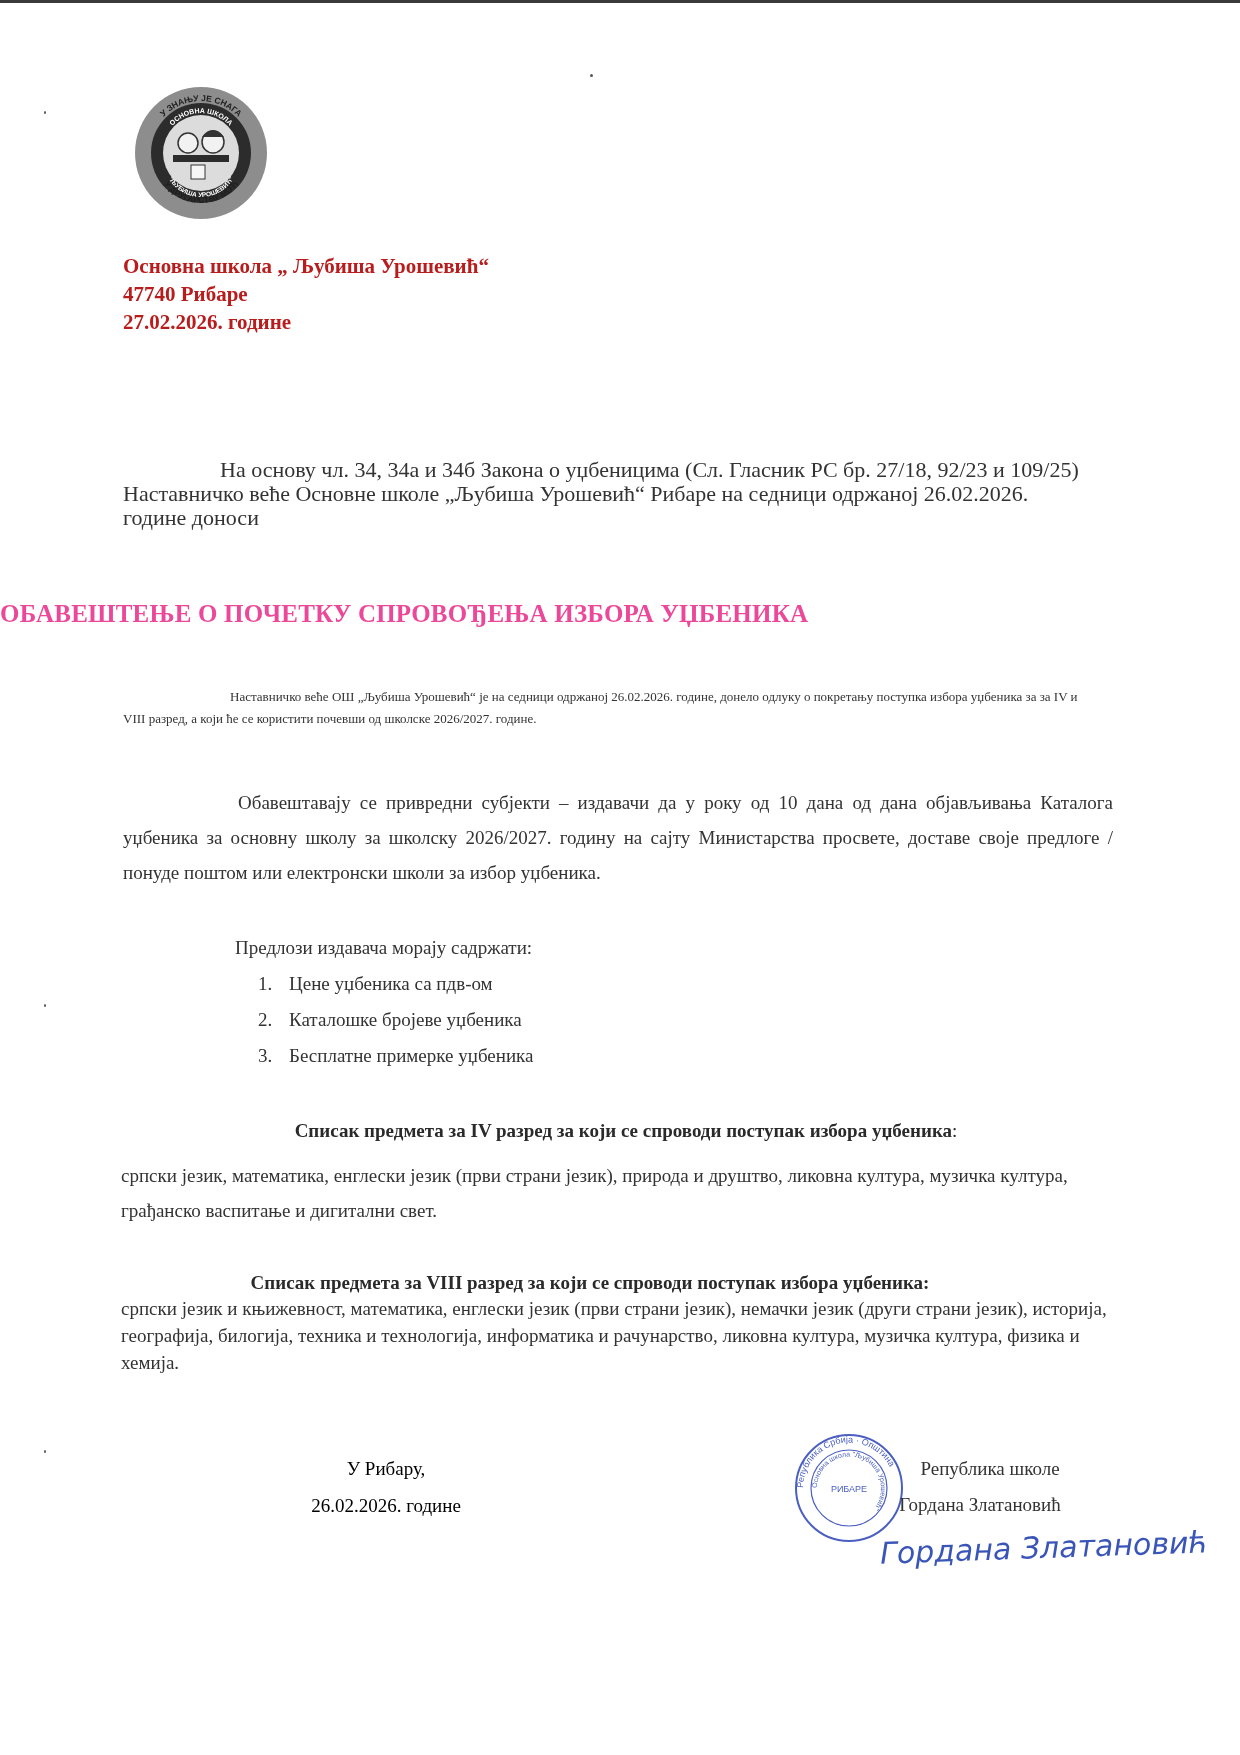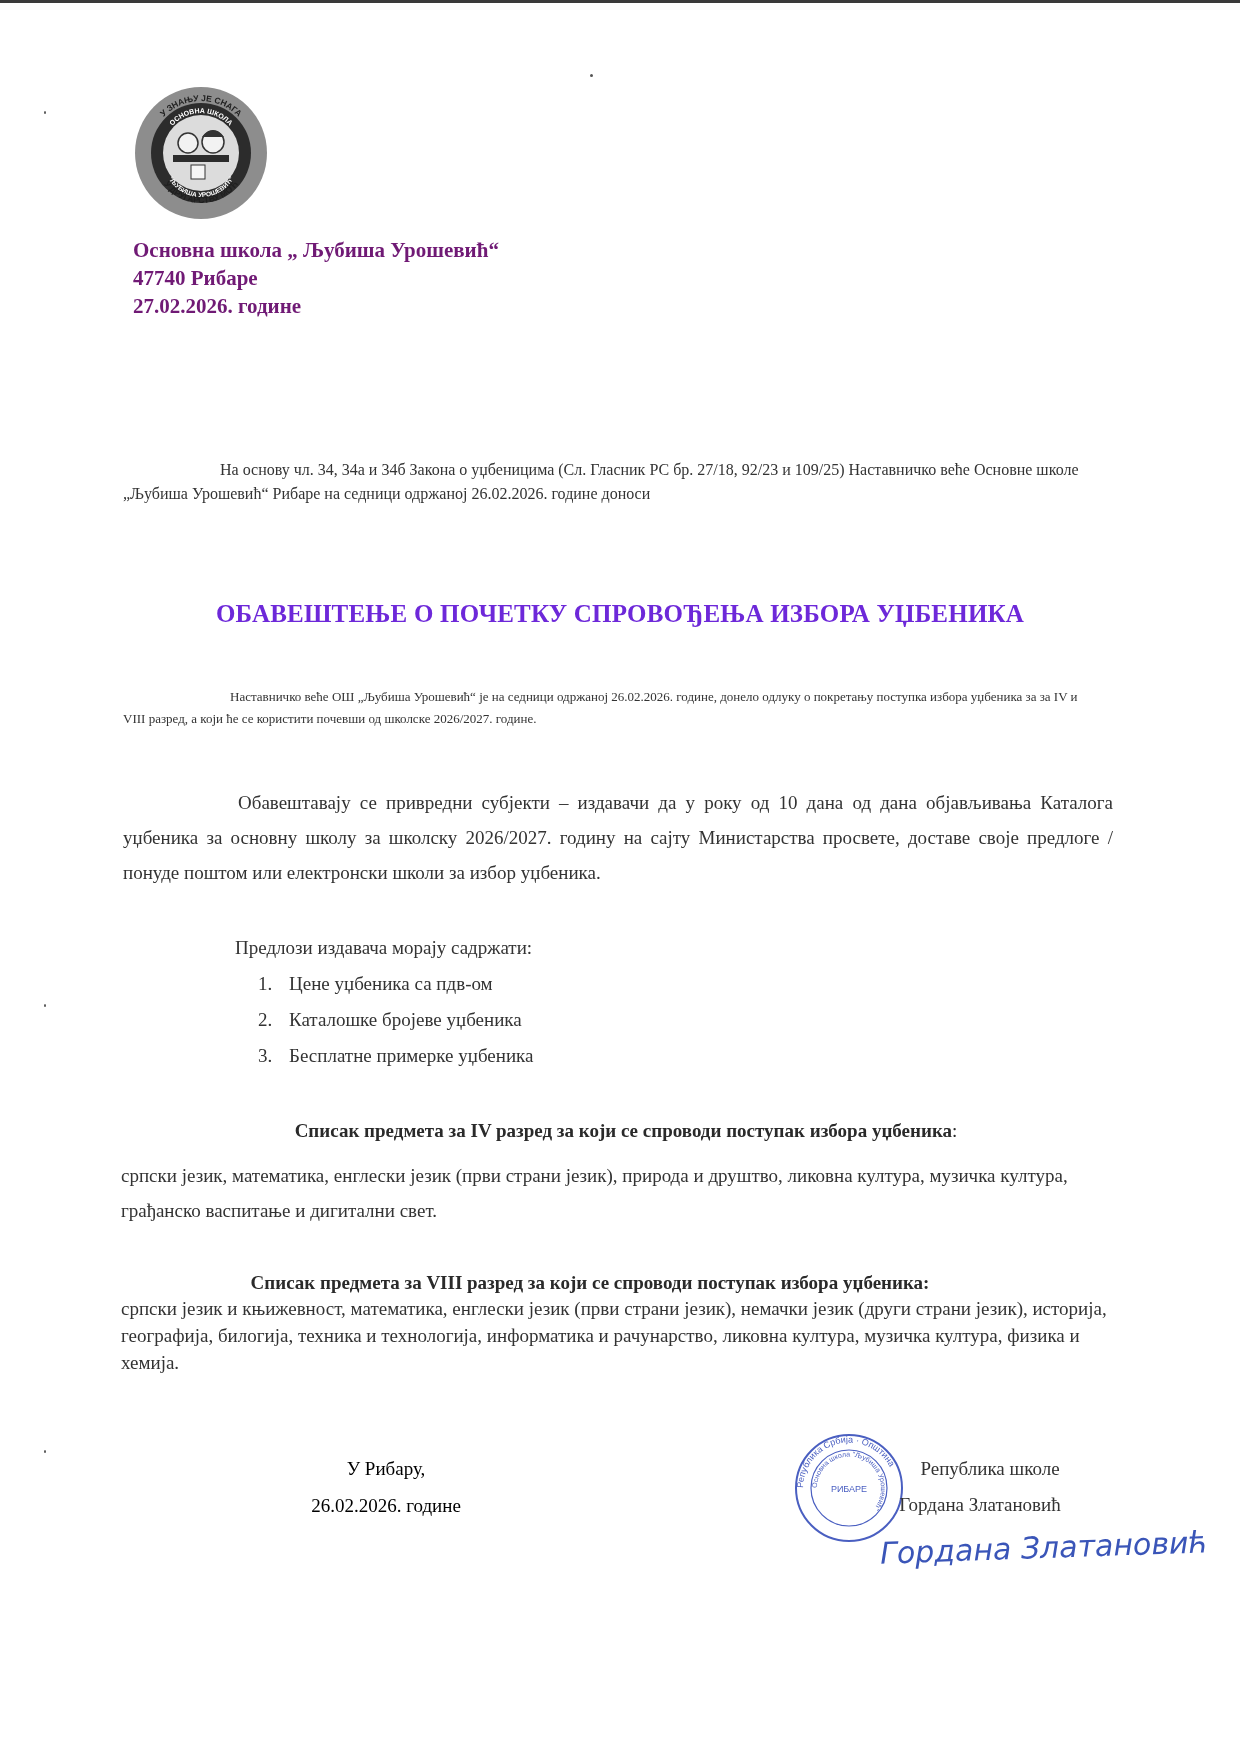--- a/index.html
+++ b/index.html
@@ -8,29 +8,29 @@
       font-family: "Liberation Serif", "DejaVu Serif", serif;
       color: #2a2a2a;
     }
     .page-border-top { position: absolute; left: 0; top: 0; width: 1240px; height: 3px; background: #3a3a3a; }
     .speck { position: absolute; background: #555; border-radius: 50%; }
 
     .logo {
       position: absolute; left: 133px; top: 85px; width: 136px; height: 136px;
     }
 
-    .header { position: absolute; left: 123px; top: 236px; font-weight: bold; font-size: 21px; line-height: 28px; color: #701a75; margin-left: 10px; }
+    .header { position: absolute; left: 123px; top: 252px; font-weight: bold; font-size: 21px; line-height: 28px; color: #b91c1c; }
     .header div { white-space: nowrap; }
 
-    .intro { position: absolute; left: 123px; top: 458px; width: 960px; font-size: 16px; line-height: 24px; color: #333; }
+    .intro { position: absolute; left: 123px; top: 458px; width: 960px; font-size: 22px; line-height: 24px; color: #333; }
     .intro .indent { display: inline-block; width: 97px; }
 
     .title {
-      position: absolute; left: 0; width: 1240px; top: 600px; text-align: center;
-      font-family: "Liberation Serif", serif; font-weight: bold; font-size: 25px; letter-spacing: 0.2px; color: #6d28d9;
+      position: absolute; left: 0; width: 1240px; top: 600px; text-align: left;
+      font-family: "Liberation Serif", serif; font-weight: bold; font-size: 25px; letter-spacing: 0.2px; color: #ec4899;
     }
 
     .para1 { position: absolute; left: 123px; top: 686px; width: 960px; font-size: 13px; line-height: 22px; color: #333; }
     .para1 .indent { display: inline-block; width: 107px; }
 
     .para2 { position: absolute; left: 123px; top: 785px; width: 990px; font-size: 19px; line-height: 35px; color: #333; text-align: justify; }
     .para2 .indent { display: inline-block; width: 115px; }
 
     .proposals { position: absolute; left: 235px; top: 930px; font-size: 19px; line-height: 36px; color: #333; }
     .proposals ol { margin: 0; padding: 0 0 0 42px; }

